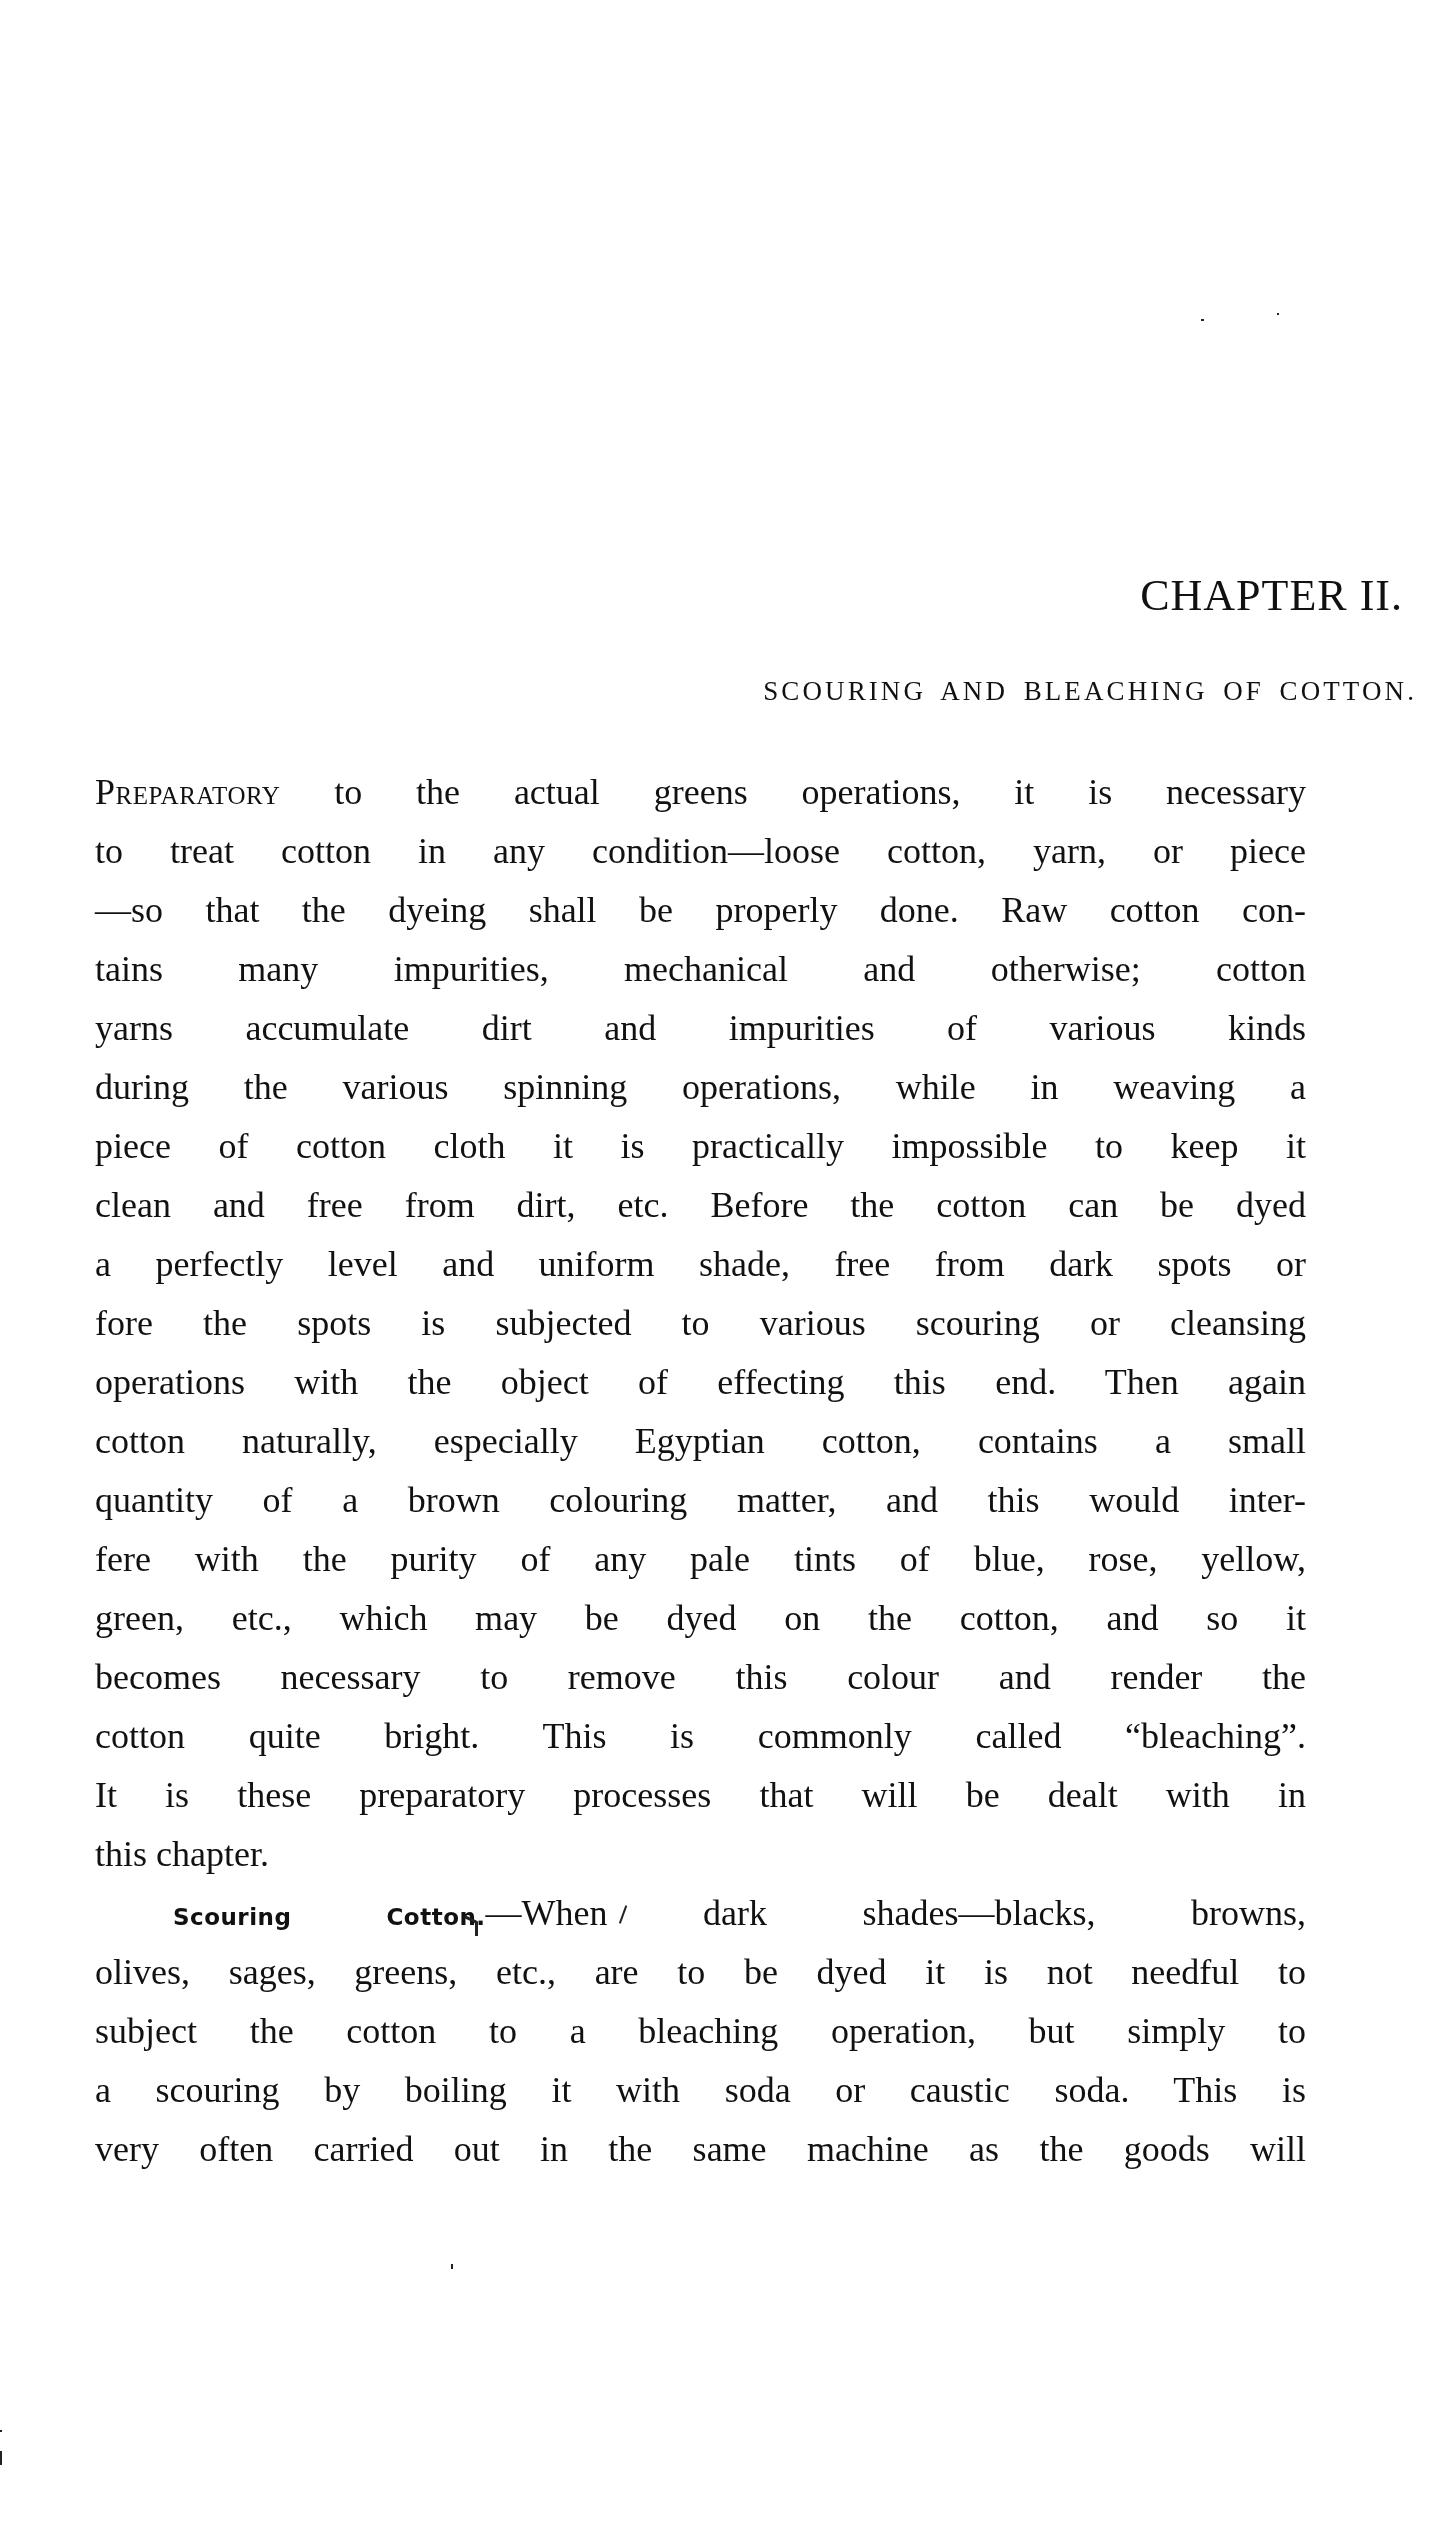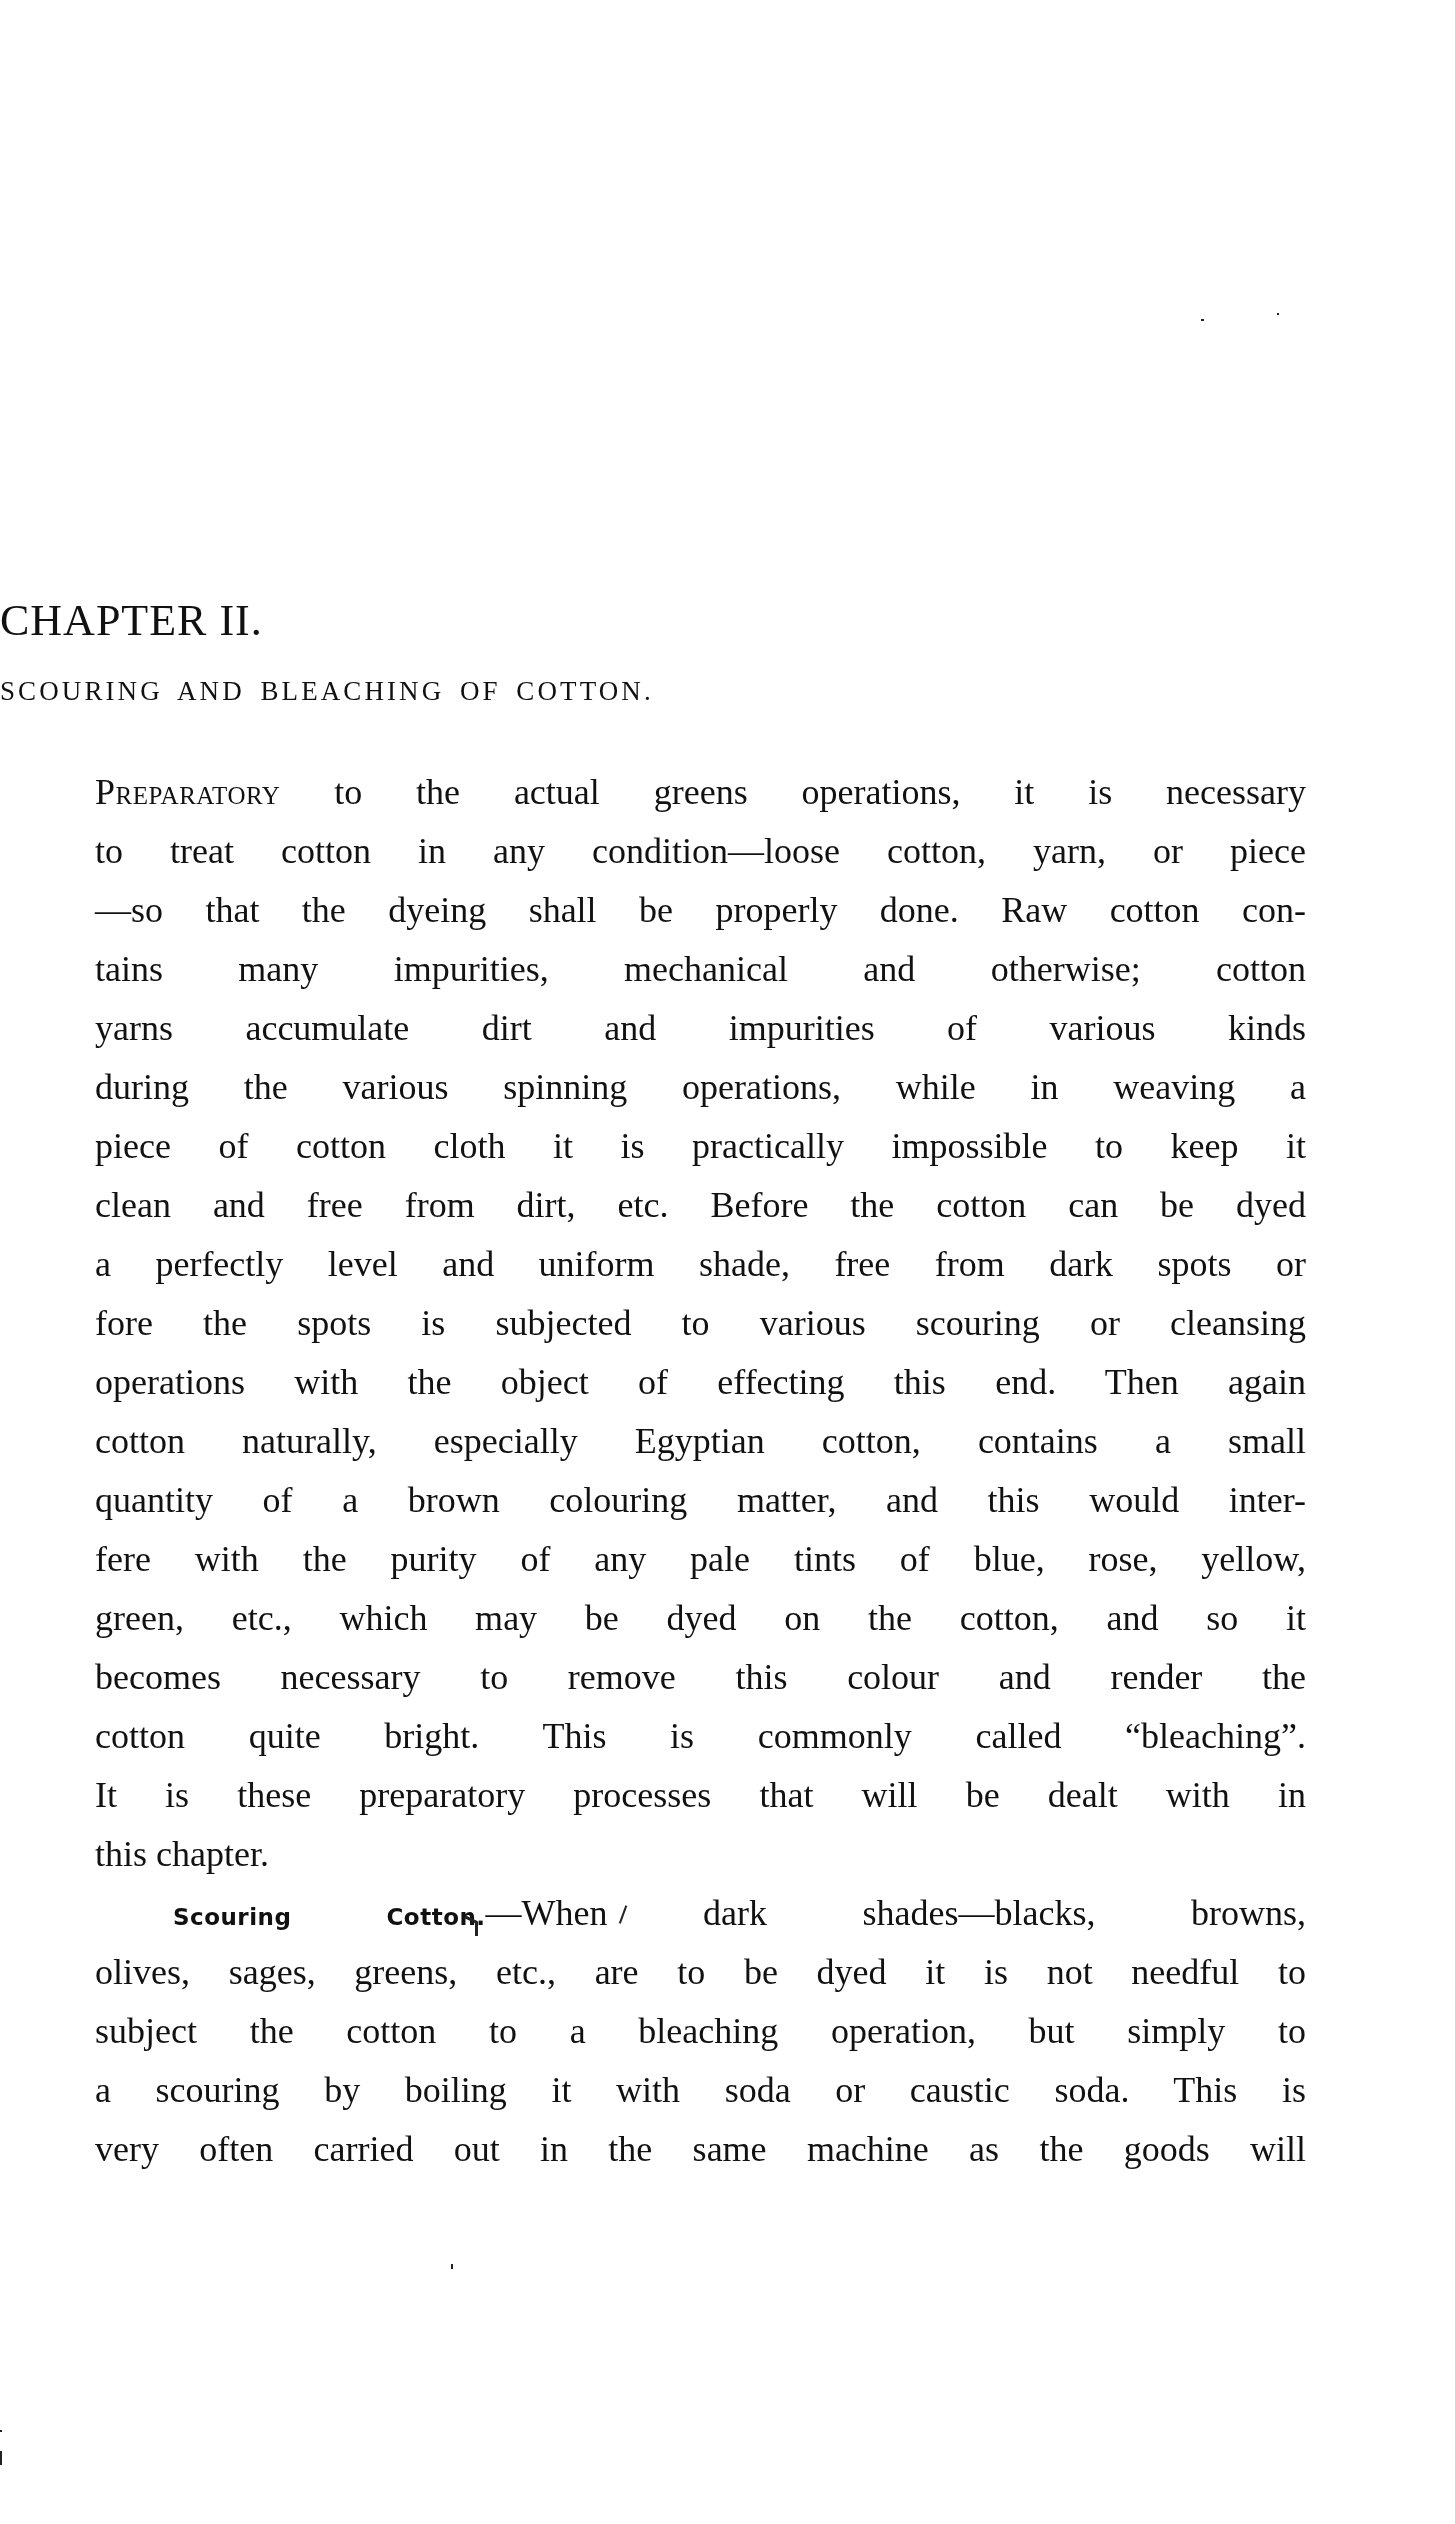--- a/index.html
+++ b/index.html
@@ -19,34 +19,34 @@
     position: absolute;
     left: 0; top: 0;
     width: 1456px;
     height: 2525px;
     background: #ffffff;
   }
   .chapter-title {
     position: absolute;
     left: 0;
     width: 1403px;
-    top: 590px;
-    text-align: left;
+    top: 565px;
+    text-align: right;
     font-size: 44px;
     line-height: 62px;
     letter-spacing: 1px;
     font-weight: normal;
     margin: 0;
   }
   .chapter-subtitle {
     position: absolute;
     left: 0;
     width: 1417px;
     top: 672px;
-    text-align: left;
+    text-align: right;
     font-size: 27px;
     line-height: 39px;
     letter-spacing: 3.1px;
     word-spacing: 5.8px;
     font-weight: normal;
     margin: 0;
   }
   .body-text {
     position: absolute;
     left: 95px;

